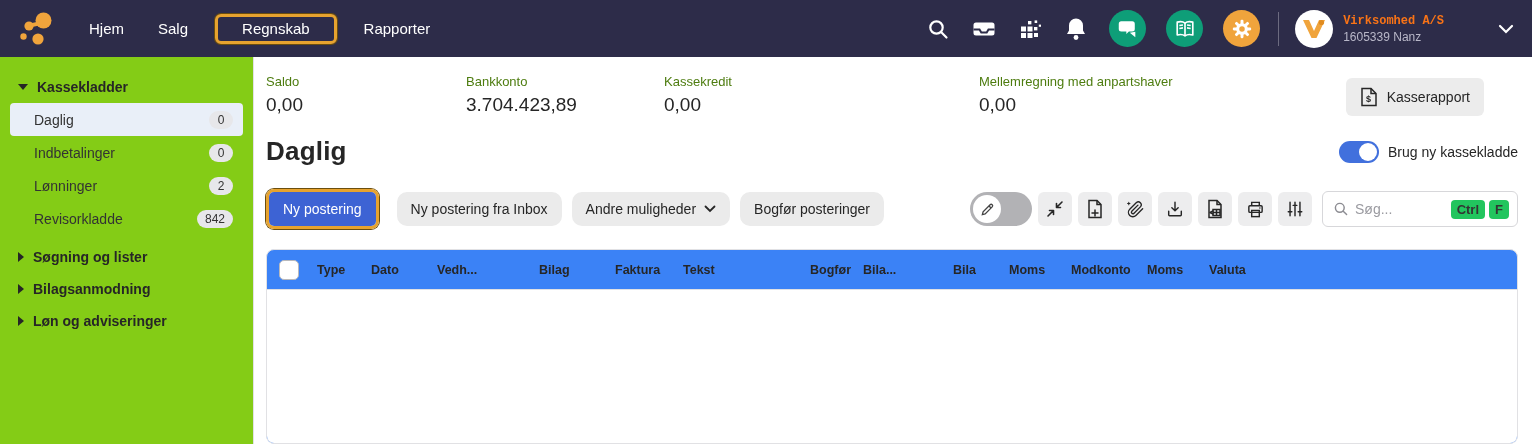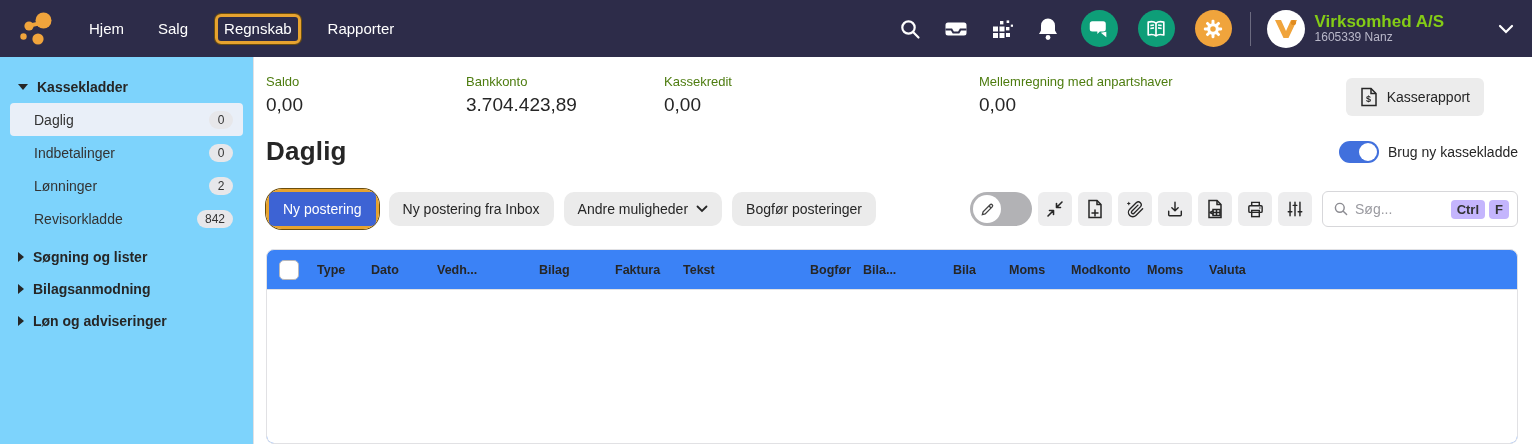--- a/index.html
+++ b/index.html
@@ -5,38 +5,38 @@
   * { margin:0; padding:0; box-sizing:border-box; }
   html,body { width:1532px; height:444px; overflow:hidden; background:#fff;
     font-family:"Liberation Sans", sans-serif; color:#262626; }
   .app { width:1532px; height:444px; display:flex; flex-direction:column; }
 
   
   .topbar { height:57px; background:#2d2c49; display:flex; align-items:center; flex-shrink:0; padding:0 18px 0 14px; }
   .logo { width:44px; height:44px; display:flex; align-items:center; justify-content:center; margin-right:14px; }
   .nav { display:flex; align-items:center; }
   .nav-item { color:#fff; font-size:15px; padding:8px 0; margin:0 17px; cursor:pointer; white-space:nowrap; }
-  .annot-nav { border:3px solid #e7a32f; border-radius:6px; padding:3px 6px; margin:0 10px; box-shadow:0 0 0 1px #6b4e0e; }
+  .annot-nav { border:3px solid #e7a32f; border-radius:6px; padding:3px 24px; margin:0 10px; box-shadow:0 0 0 1px #6b4e0e; }
   .annot-nav .nav-item { margin:0; padding:0; }
   .top-spacer { flex:1; }
   .top-icons { display:flex; align-items:center; gap:20px; margin-right:16px; }
   .tico { width:26px; height:26px; display:flex; align-items:center; justify-content:center; cursor:pointer; }
   .circ { width:37px; height:37px; border-radius:50%; display:flex; align-items:center; justify-content:center; cursor:pointer; }
   .circ.green { background:#0e9e78; }
   .circ.orange { background:#f0a43c; }
   .vdiv { width:1px; height:34px; background:rgba(255,255,255,.3); margin:0 16px 0 2px; }
   .account { display:flex; align-items:center; gap:10px; cursor:pointer; }
   .avatar { width:38px; height:38px; border-radius:50%; background:#fff; display:flex; align-items:center; justify-content:center; }
-  .acc-name { color:#84cc16; font-size:17px; font-weight:bold; line-height:17px; }
+  .acc-name { color:#f97316; font-size:12px; font-weight:bold; line-height:17px;font-family:Liberation Mono, monospace; }
   .acc-sub { color:#b9b8c9; font-size:12px; line-height:14px; }
   .top-chevron { margin-left:54px; cursor:pointer; display:flex; }
 
   
   .body-row { flex:1; display:flex; min-height:0; }
-  .sidebar { width:254px; flex-shrink:0; border-right:1px solid #e1e1e4; padding:14px 10px 0 10px; background:#7dd3fc; }
+  .sidebar { width:254px; flex-shrink:0; border-right:1px solid #e1e1e4; padding:14px 10px 0 10px; background:#84cc16; }
   .sb-section { display:flex; align-items:center; gap:9px; padding:8px 8px; font-size:14px; font-weight:bold; cursor:pointer; }
   .caret-down { width:0; height:0; border-left:5px solid transparent; border-right:5px solid transparent; border-top:6px solid #262626; }
   .caret-right { width:0; height:0; border-top:5px solid transparent; border-bottom:5px solid transparent; border-left:6px solid #262626; }
   .sb-item { display:flex; align-items:center; justify-content:space-between; height:33px; padding:0 10px 0 24px; font-size:14px; color:#333; border-radius:4px; cursor:pointer; margin:0 0 0 0; }
   .sb-item.selected { background:#e9eff8; }
   .badge { background:#e7e7ea; color:#333; font-size:12px; border-radius:10px; padding:2px 8px; min-width:24px; text-align:center; }
   .sb-group { margin-bottom:2px; }
   .sb-collapsed { margin-top:6px; }
 
   
@@ -49,32 +49,32 @@
   .kasserapport-btn { margin-top:4px; margin-right:34px; height:38px; background:#ececec; border:none; border-radius:6px; display:flex; align-items:center; gap:9px; padding:0 14px; font-size:14px; color:#262626; cursor:pointer; font-family:inherit; }
 
   .title-row { display:flex; align-items:center; margin-top:20px; }
   .page-title { font-size:26px; font-weight:bold; letter-spacing:.2px; }
   .toggle-group { margin-left:auto; display:flex; align-items:center; gap:9px; }
   .switch { width:40px; height:22px; border-radius:11px; background:#4170dd; position:relative; cursor:pointer; }
   .switch .knob { position:absolute; right:2px; top:2px; width:18px; height:18px; border-radius:50%; background:#fff; }
   .toggle-label { font-size:14px; color:#262626; }
 
   .actions-row { display:flex; align-items:center; margin-top:22px; }
-  .annot-btn { border:3px solid #e7a32f; border-radius:16px; box-shadow:0 0 0 1px #6b4e0e; margin-right:10px; }
+  .annot-btn { border:3px solid #e7a32f; border-radius:8px; box-shadow:0 0 0 1px #6b4e0e; margin-right:18px; }
   .btn { height:34px; border:none; border-radius:10px; font-size:14px; font-family:inherit; padding:0 14px; cursor:pointer; display:flex; align-items:center; gap:8px; white-space:nowrap; }
   .btn.primary { background:#3d63d4; color:#fff; border-radius:5px; }
   .btn.grey { background:#ebebeb; color:#262626; margin-right:10px; }
   .tools { margin-left:auto; display:flex; align-items:center; gap:6px; }
   .edit-pill { width:62px; height:34px; border-radius:17px; background:#b2b2b5; display:flex; align-items:center; padding:3px; cursor:pointer; }
   .edit-pill .pknob { width:28px; height:28px; border-radius:50%; background:#fff; display:flex; align-items:center; justify-content:center; }
   .tool-btn { width:34px; height:34px; border-radius:6px; background:#ededee; border:none; display:flex; align-items:center; justify-content:center; cursor:pointer; }
   .searchbox { width:196px; height:36px; border:1px solid #d7d7da; border-radius:6px; background:#fff; display:flex; align-items:center; padding:0 8px 0 10px; margin-left:4px; }
   .searchbox input { border:none; outline:none; flex:1; min-width:0; font-size:14px; font-family:inherit; color:#262626; background:transparent; }
   .searchbox input::placeholder { color:#9a9aa0; }
-  .kbd { background:#c4b5fd; color:#333; border-radius:4px; font-size:13px; font-weight:bold; padding:2px 6px; margin-left:4px; }
+  .kbd { background:#22c55e; color:#333; border-radius:4px; font-size:13px; font-weight:bold; padding:2px 6px; margin-left:4px; }
 
   .table-card { margin-top:20px; border:1px solid #e1e1e4; border-radius:8px; flex:1; display:flex; flex-direction:column; min-height:0; overflow:hidden; background:#3b82f6; }
   .thead { display:flex; align-items:center; height:40px; border-bottom:1px solid #e1e1e4; font-size:12.5px; font-weight:bold; color:#262626; flex-shrink:0; }
   .th { padding:0 6px; white-space:nowrap; overflow:hidden; }
   .col-cb { width:44px; display:flex; align-items:center; justify-content:center; }
   .checkbox { width:20px; height:20px; border:1.5px solid #b9b9bc; border-radius:5px; background:#fff; cursor:pointer; }
   .c0{width:54px}.c1{width:66px}.c2{width:102px}.c3{width:76px}.c4{width:68px}.c5{width:102px}
   .c6{width:78px; text-align:right}.c7{width:90px}.c8{width:56px}.c9{width:62px}.c10{width:76px}.c11{width:62px}.c12{width:80px}
   .fill { flex:1; }
   .tbody { flex:1; background:#fff; }

